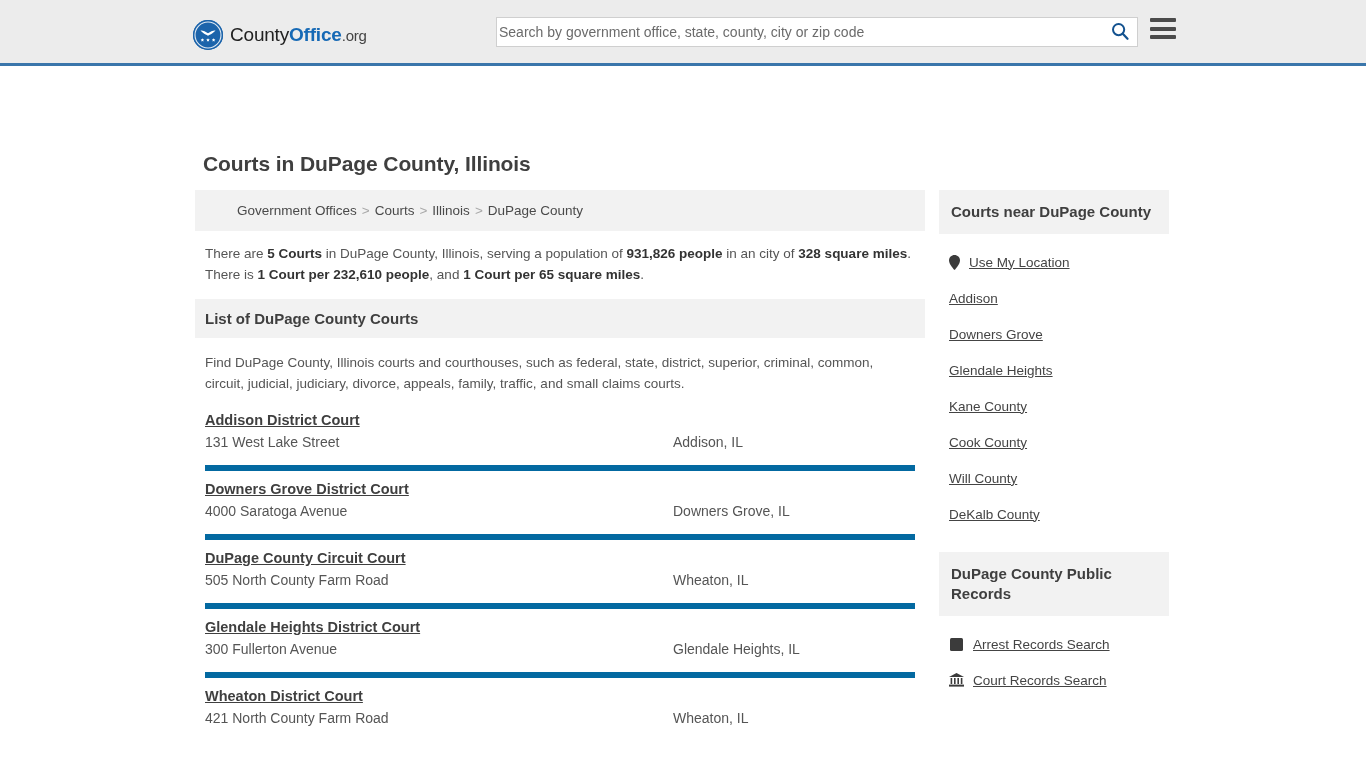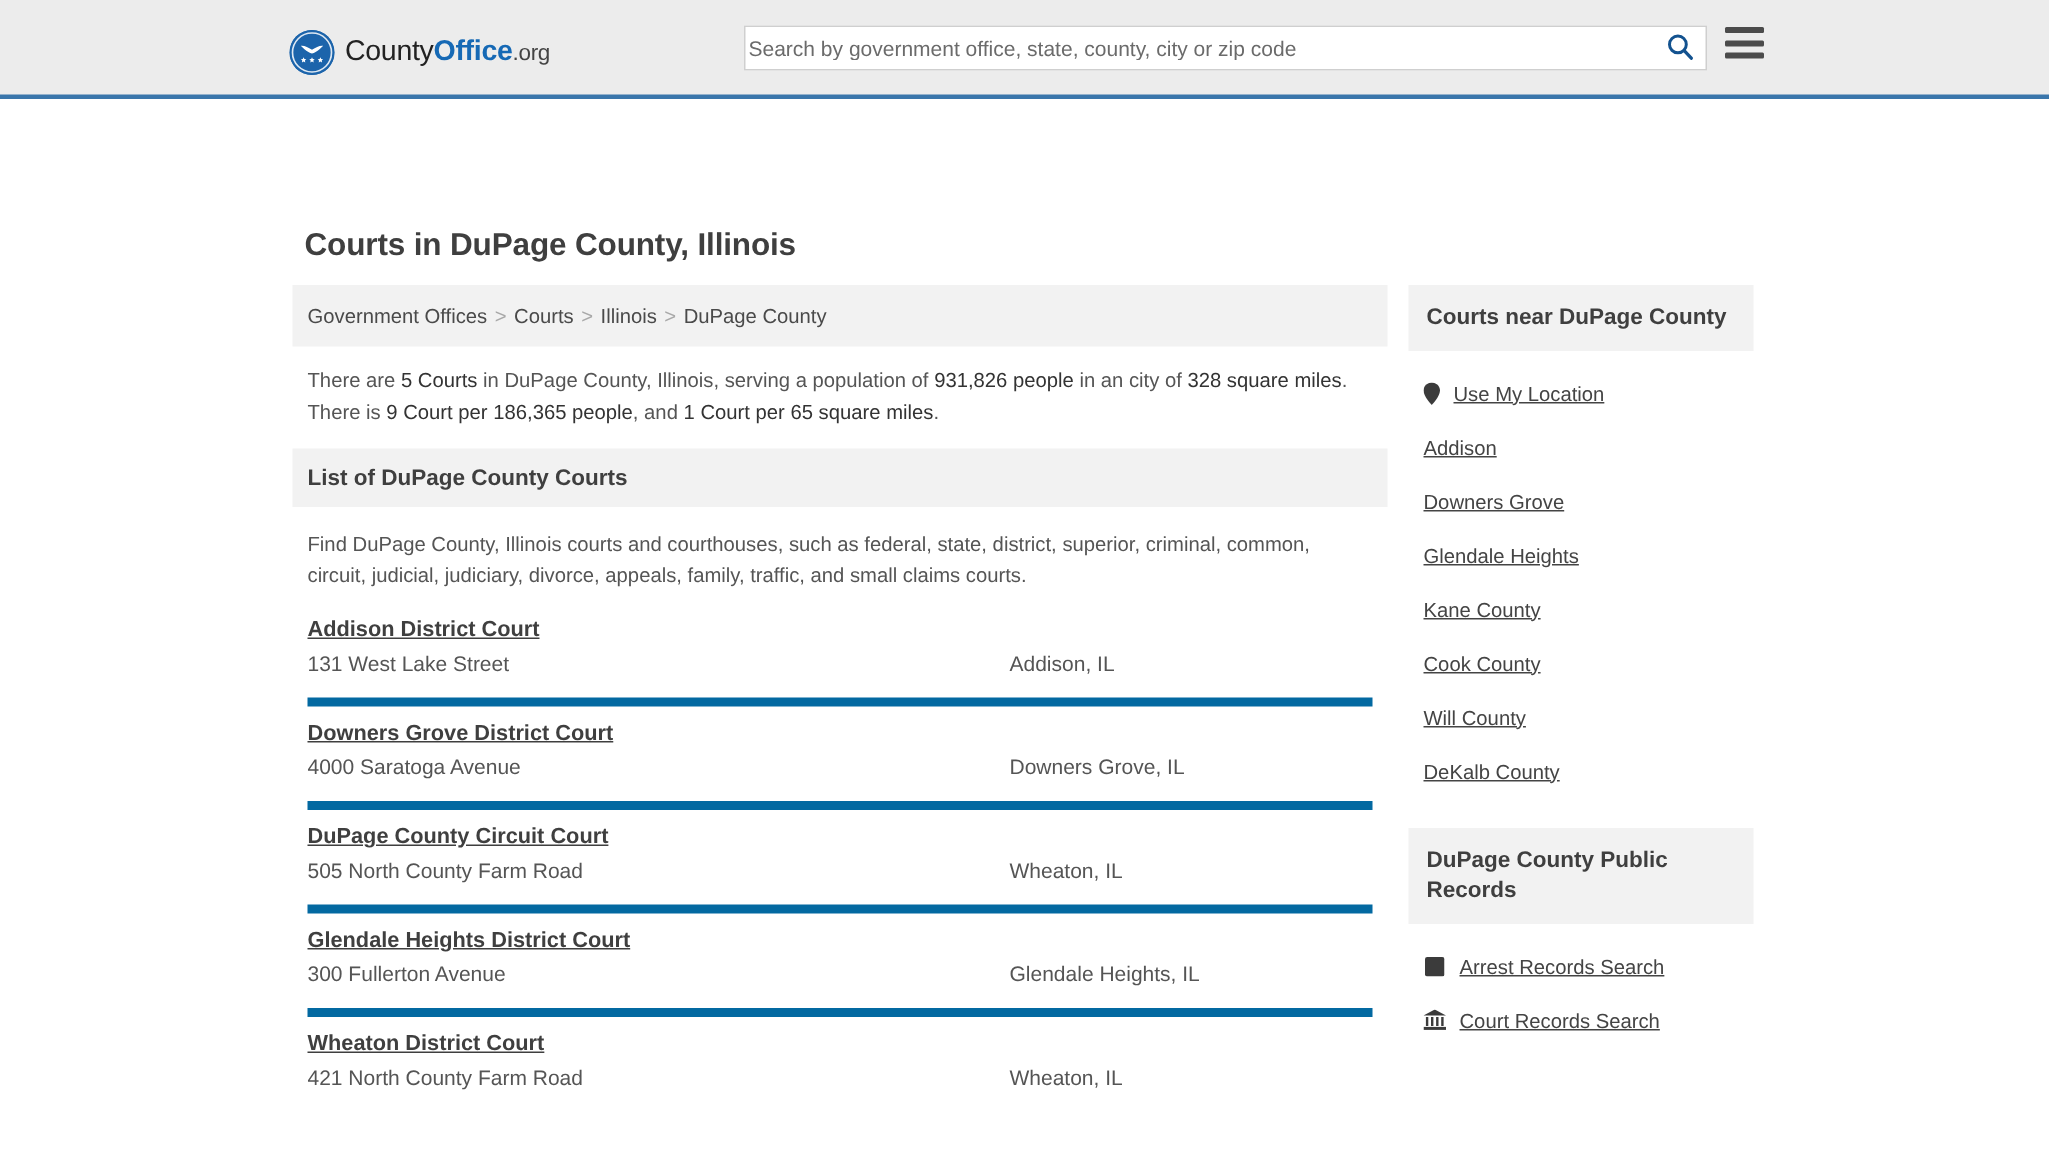--- a/index.html
+++ b/index.html
@@ -78,30 +78,30 @@
     position: absolute; left: 939px; top: 124px; width: 230px;
   }
 
   
   .band {
     background: #f2f2f2; padding: 11px 10px;
     font-size: 15px; font-weight: bold; color: #3f3f3f;
   }
   .band.breadcrumb-band { padding: 13px 10px; font-weight: normal; }
 
-  .breadcrumb { font-size: 13.5px; color: #4a4a4a; }
+  .breadcrumb { font-size: 13.5px; color: #4a4a4a; margin-left: 32px; }
   .breadcrumb a { color: #4a4a4a; text-decoration: none; }
   .breadcrumb .sep { color: #a8a8a8; margin: 0 5px; }
 
   .intro { padding: 12px 10px 0 10px; }
   .intro p {
     margin: 0 0 14px 0; font-size: 13.5px; line-height: 21px;
     color: #555; 
   }
-  .intro p b { color: #333; font-weight: normal; }
+  .intro p b { color: #333; font-weight: bold; }
 
   .section-desc {
     padding: 14px 10px 8px 10px;
     font-size: 13.5px; line-height: 21px; color: #555;
   }
 
   
   .court-list { padding: 0 10px; }
   .court-row {
     position: relative; border-bottom: 6px solid #0369a1;
@@ -186,21 +186,21 @@
 
   <div class="page-title">Courts in DuPage County, Illinois</div>
 
   <div class="content-col">
 
     <div class="band breadcrumb-band">
       <div class="breadcrumb" id="breadcrumb"><a>Government Offices</a><span class="sep">&gt;</span><a>Courts</a><span class="sep">&gt;</span><a>Illinois</a><span class="sep">&gt;</span><a>DuPage County</a></div>
     </div>
 
     <div class="intro">
-      <p id="intro-p1"><span>There are </span><b>5 Courts</b><span> in DuPage County, Illinois, serving a population of </span><b>931,826 people</b><span> in an city of </span><b>328 square miles</b><span>. There is </span><b>9 Court per 186,365 people</b><span>, and </span><b>1 Court per 65 square miles</b><span>.</span></p>
+      <p id="intro-p1"><span>There are </span><b>5 Courts</b><span> in DuPage County, Illinois, serving a population of </span><b>931,826 people</b><span> in an city of </span><b>328 square miles</b><span>. There is </span><b>1 Court per 232,610 people</b><span>, and </span><b>1 Court per 65 square miles</b><span>.</span></p>
     </div>
 
     <div class="band">List of DuPage County Courts</div>
 
     <div class="section-desc">Find DuPage County, Illinois courts and courthouses, such as federal, state, district, superior, criminal, common, circuit, judicial, judiciary, divorce, appeals, family, traffic, and small claims courts.</div>
 
     <div class="court-list" id="court-list">
         <div class="court-row"><div class="court-name">Addison District Court</div><div class="court-addr-line">
             <span class="court-street">131 West Lake Street</span>
             <span class="court-city">Addison, IL</span>

